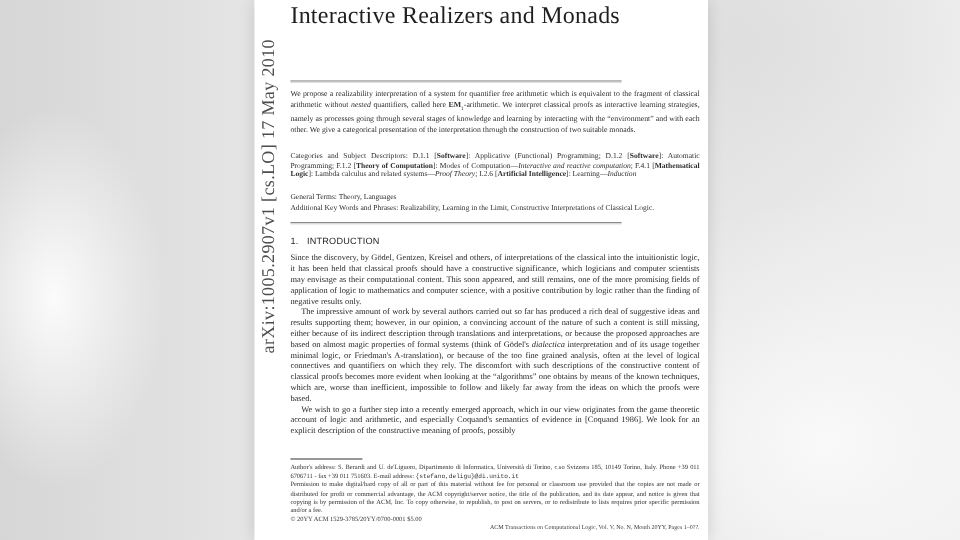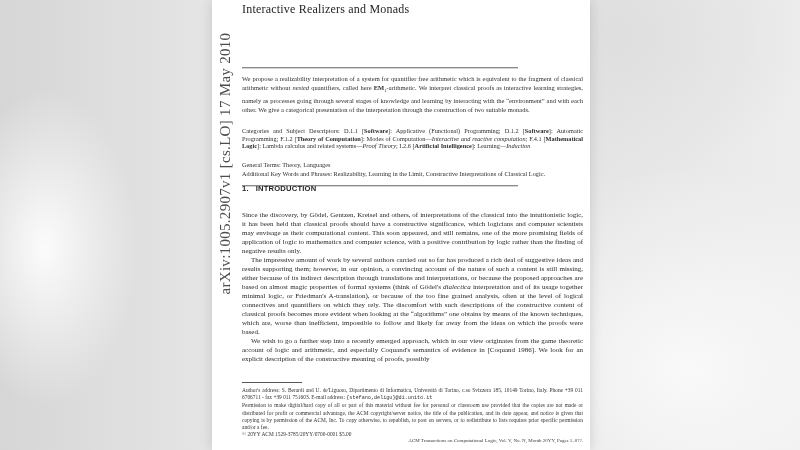--- a/index.html
+++ b/index.html
@@ -18,42 +18,42 @@
   }
   .watermark{
     position:absolute;left:105px;top:166px;width:240px;height:17px;
     transform:rotate(-90deg);transform-origin:center;
     font-family:"Liberation Serif",serif;font-size:15px;color:#4d4d4d;
     text-align:center;white-space:nowrap;letter-spacing:.3px;z-index:5;
   }
   .content{position:absolute;left:30px;top:0;width:341px;height:450px;color:#2b2b2b;}
   .paper-title{
     position:absolute;top:2px;left:0;margin:0;font-weight:normal;
-    font-size:12px;color:#1f1f1f;letter-spacing:.2px;
+    font-size:20px;color:#1f1f1f;letter-spacing:.2px;
   }
   .authors{position:absolute;top:23px;left:0;}
   .author-name{font-size:7px;letter-spacing:.4px;color:#222;line-height:9px;}
   .author-aff{font-size:6.5px;color:#333;line-height:9px;margin-bottom:1px;}
   .rule{position:absolute;left:0;width:276px;height:0;border-top:1.4px solid #8a8a8a;border-bottom:.6px solid #d5d5d5;}
   .rule-top{top:67px;}
   .rule-bottom{top:185px;}
   p{margin:0;}
   .abstract{
     position:absolute;top:74px;left:0;width:341px;
     font-size:6.5px;line-height:9.2px;text-align:justify;color:#2e2e2e;
   }
   .categories{
     position:absolute;top:127px;left:0;width:341px;
     font-size:6.3px;line-height:7.7px;text-align:justify;color:#2e2e2e;
   }
   .general-terms{position:absolute;top:161px;left:0;width:341px;font-size:6.3px;color:#2e2e2e;}
   .keywords{position:absolute;top:169.5px;left:0;width:341px;font-size:6.3px;line-height:7.6px;text-align:justify;color:#2e2e2e;}
   .section-heading{
-    position:absolute;top:184px;left:0;margin:0;
-    font-family:"Liberation Sans",sans-serif;font-size:7.6px;font-weight:700;
+    position:absolute;top:196px;left:0;margin:0;
+    font-family:"Liberation Sans",sans-serif;font-size:7.6px;font-weight:400;
     color:#1f1f1f;letter-spacing:.2px;
   }
   .section-heading .sec-num{margin-right:7px;}
   .bodytext{position:absolute;top:211px;left:0;width:341px;}
   .bodytext p{font-size:7px;line-height:9px;text-align:justify;text-indent:9px;color:#262626;}
   .bodytext p.noindent{text-indent:0;}
   .footnote-rule{position:absolute;top:382px;left:0;width:60px;border-top:.8px solid #555;}
   .footnote{position:absolute;top:387px;left:0;width:341px;}
   .footnote p{font-size:5.4px;line-height:7.2px;text-align:justify;color:#333;}
   .journal-line{

